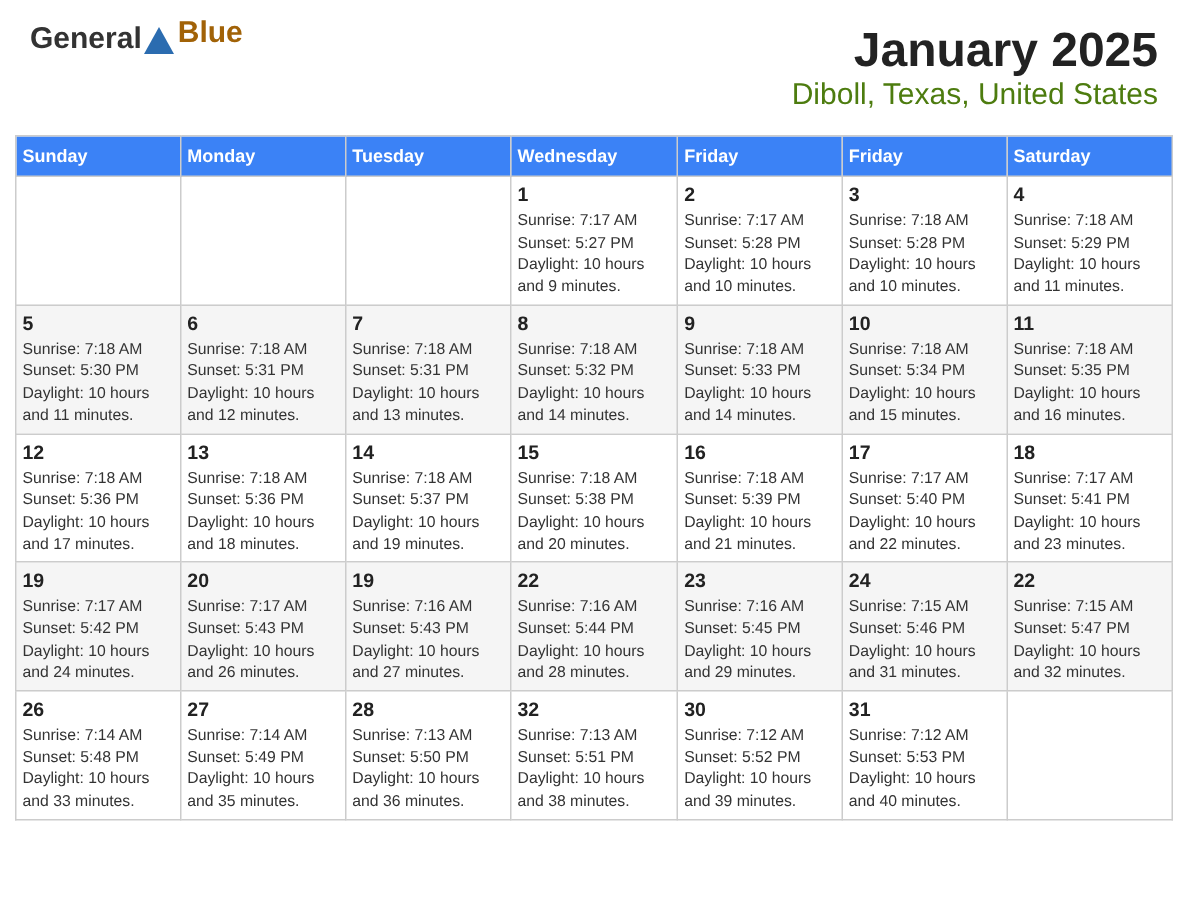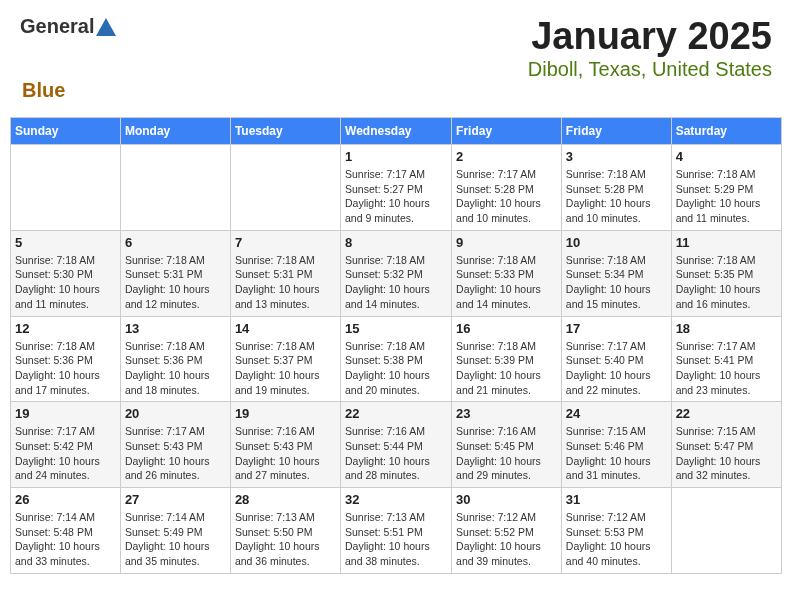--- a/index.html
+++ b/index.html
@@ -12,29 +12,28 @@
     }
     .header {
       display: flex;
       justify-content: space-between;
       align-items: flex-start;
       margin-bottom: 10px;
       padding: 5px 10px;
     }
     .logo {
       display: flex;
-      flex-direction: column;
+      flex-direction: row;
       align-items: flex-start;
-      gap: 45px;
     }
     .title-area {
       text-align: right;
     }
     .month-title {
-      font-size: 38px;
+      font-size: 32px;
       font-weight: bold;
       color: #222;
     }
     .location {
       font-size: 20px;
       color: #4d7c0f;
     }
     .calendar {
       width: 100%;
       border-collapse: collapse;

